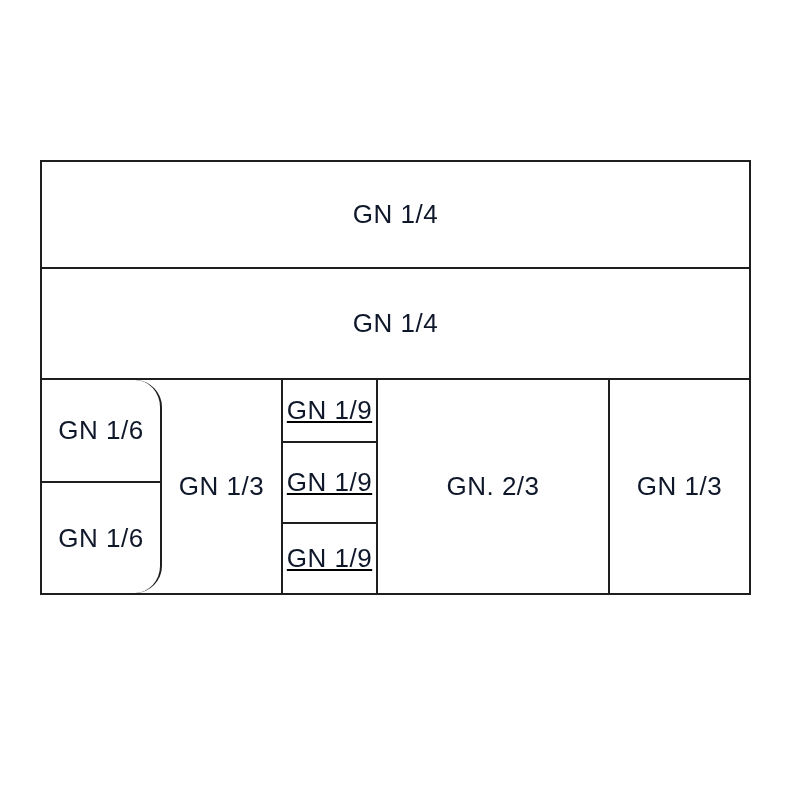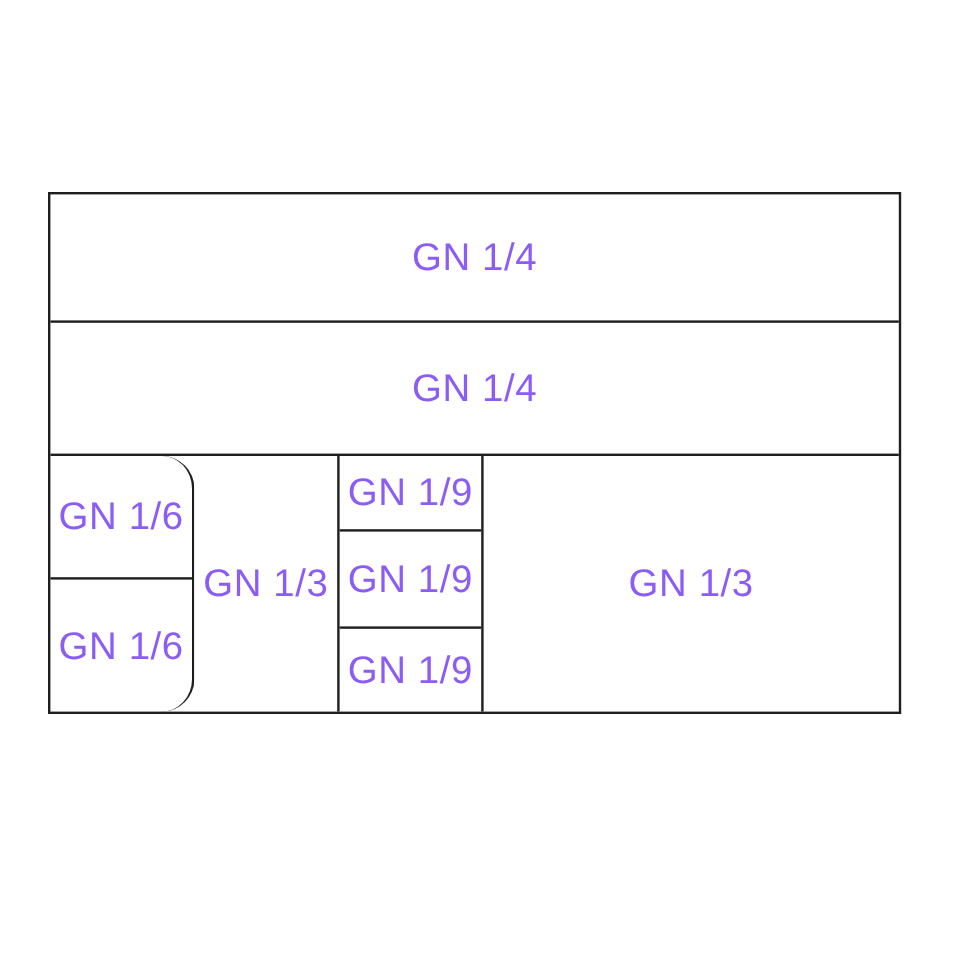--- a/index.html
+++ b/index.html
@@ -40,37 +40,37 @@
   .row-bottom {
     flex: 1;
     display: flex;
   }
   .cell {
     display: flex;
     align-items: center;
     justify-content: center;
   }
   .cell-label {
-    font-size: 32px;
-    color: #8b5cf6;
+    font-size: 26px;
+    color: #0f172a;
     white-space: nowrap;
     letter-spacing: 0.5px;
   }
   
   .cell-gn11 { width: 361px; border-right: 2px solid var(--line); }
   .cell-gn12 { width: 175px; border-right: 2px solid var(--line); }
   .col-quarters { flex: 1; display: flex; flex-direction: column; }
   .cell-gn14a { height: 107px; border-bottom: 2px solid var(--line); }
   .cell-gn14b { flex: 1; }
   
   .col-sixths { width: 120px; border-right: 2px solid var(--line); display: flex; flex-direction: column; border-radius: 27px; }
   .cell-gn16a { height: 103px; border-bottom: 2px solid var(--line); }
   .cell-gn16b { flex: 1; }
   .cell-gn13l { width: 121px; border-right: 2px solid var(--line); }
-  .col-ninths { width: 120px; border-right: 2px solid var(--line); display: flex; flex-direction: column; }
+  .col-ninths { width: 95px; border-right: 2px solid var(--line); display: flex; flex-direction: column; text-decoration: underline; }
   .cell-gn19a { height: 63px; border-bottom: 2px solid var(--line); }
   .cell-gn19b { height: 81px; border-bottom: 2px solid var(--line); }
   .cell-gn19c { flex: 1; }
   .cell-gn23 { width: 232px; border-right: 2px solid var(--line); }
   .cell-gn13r { flex: 1; }
 </style>
 </head>
 <body>
 
 <div class="canvas">
@@ -103,19 +103,22 @@
         <div class="cell cell-gn19a">
           <span class="cell-label">GN 1/9</span>
         </div>
         <div class="cell cell-gn19b">
           <span class="cell-label">GN 1/9</span>
         </div>
         <div class="cell cell-gn19c">
           <span class="cell-label">GN 1/9</span>
         </div>
       </div>
+      <div class="cell cell-gn23">
+        <span class="cell-label">GN. 2/3</span>
+      </div>
       <div class="cell cell-gn13r">
         <span class="cell-label">GN 1/3</span>
       </div>
     </div>
 
   </div>
 </div>
 
 </body></html>

